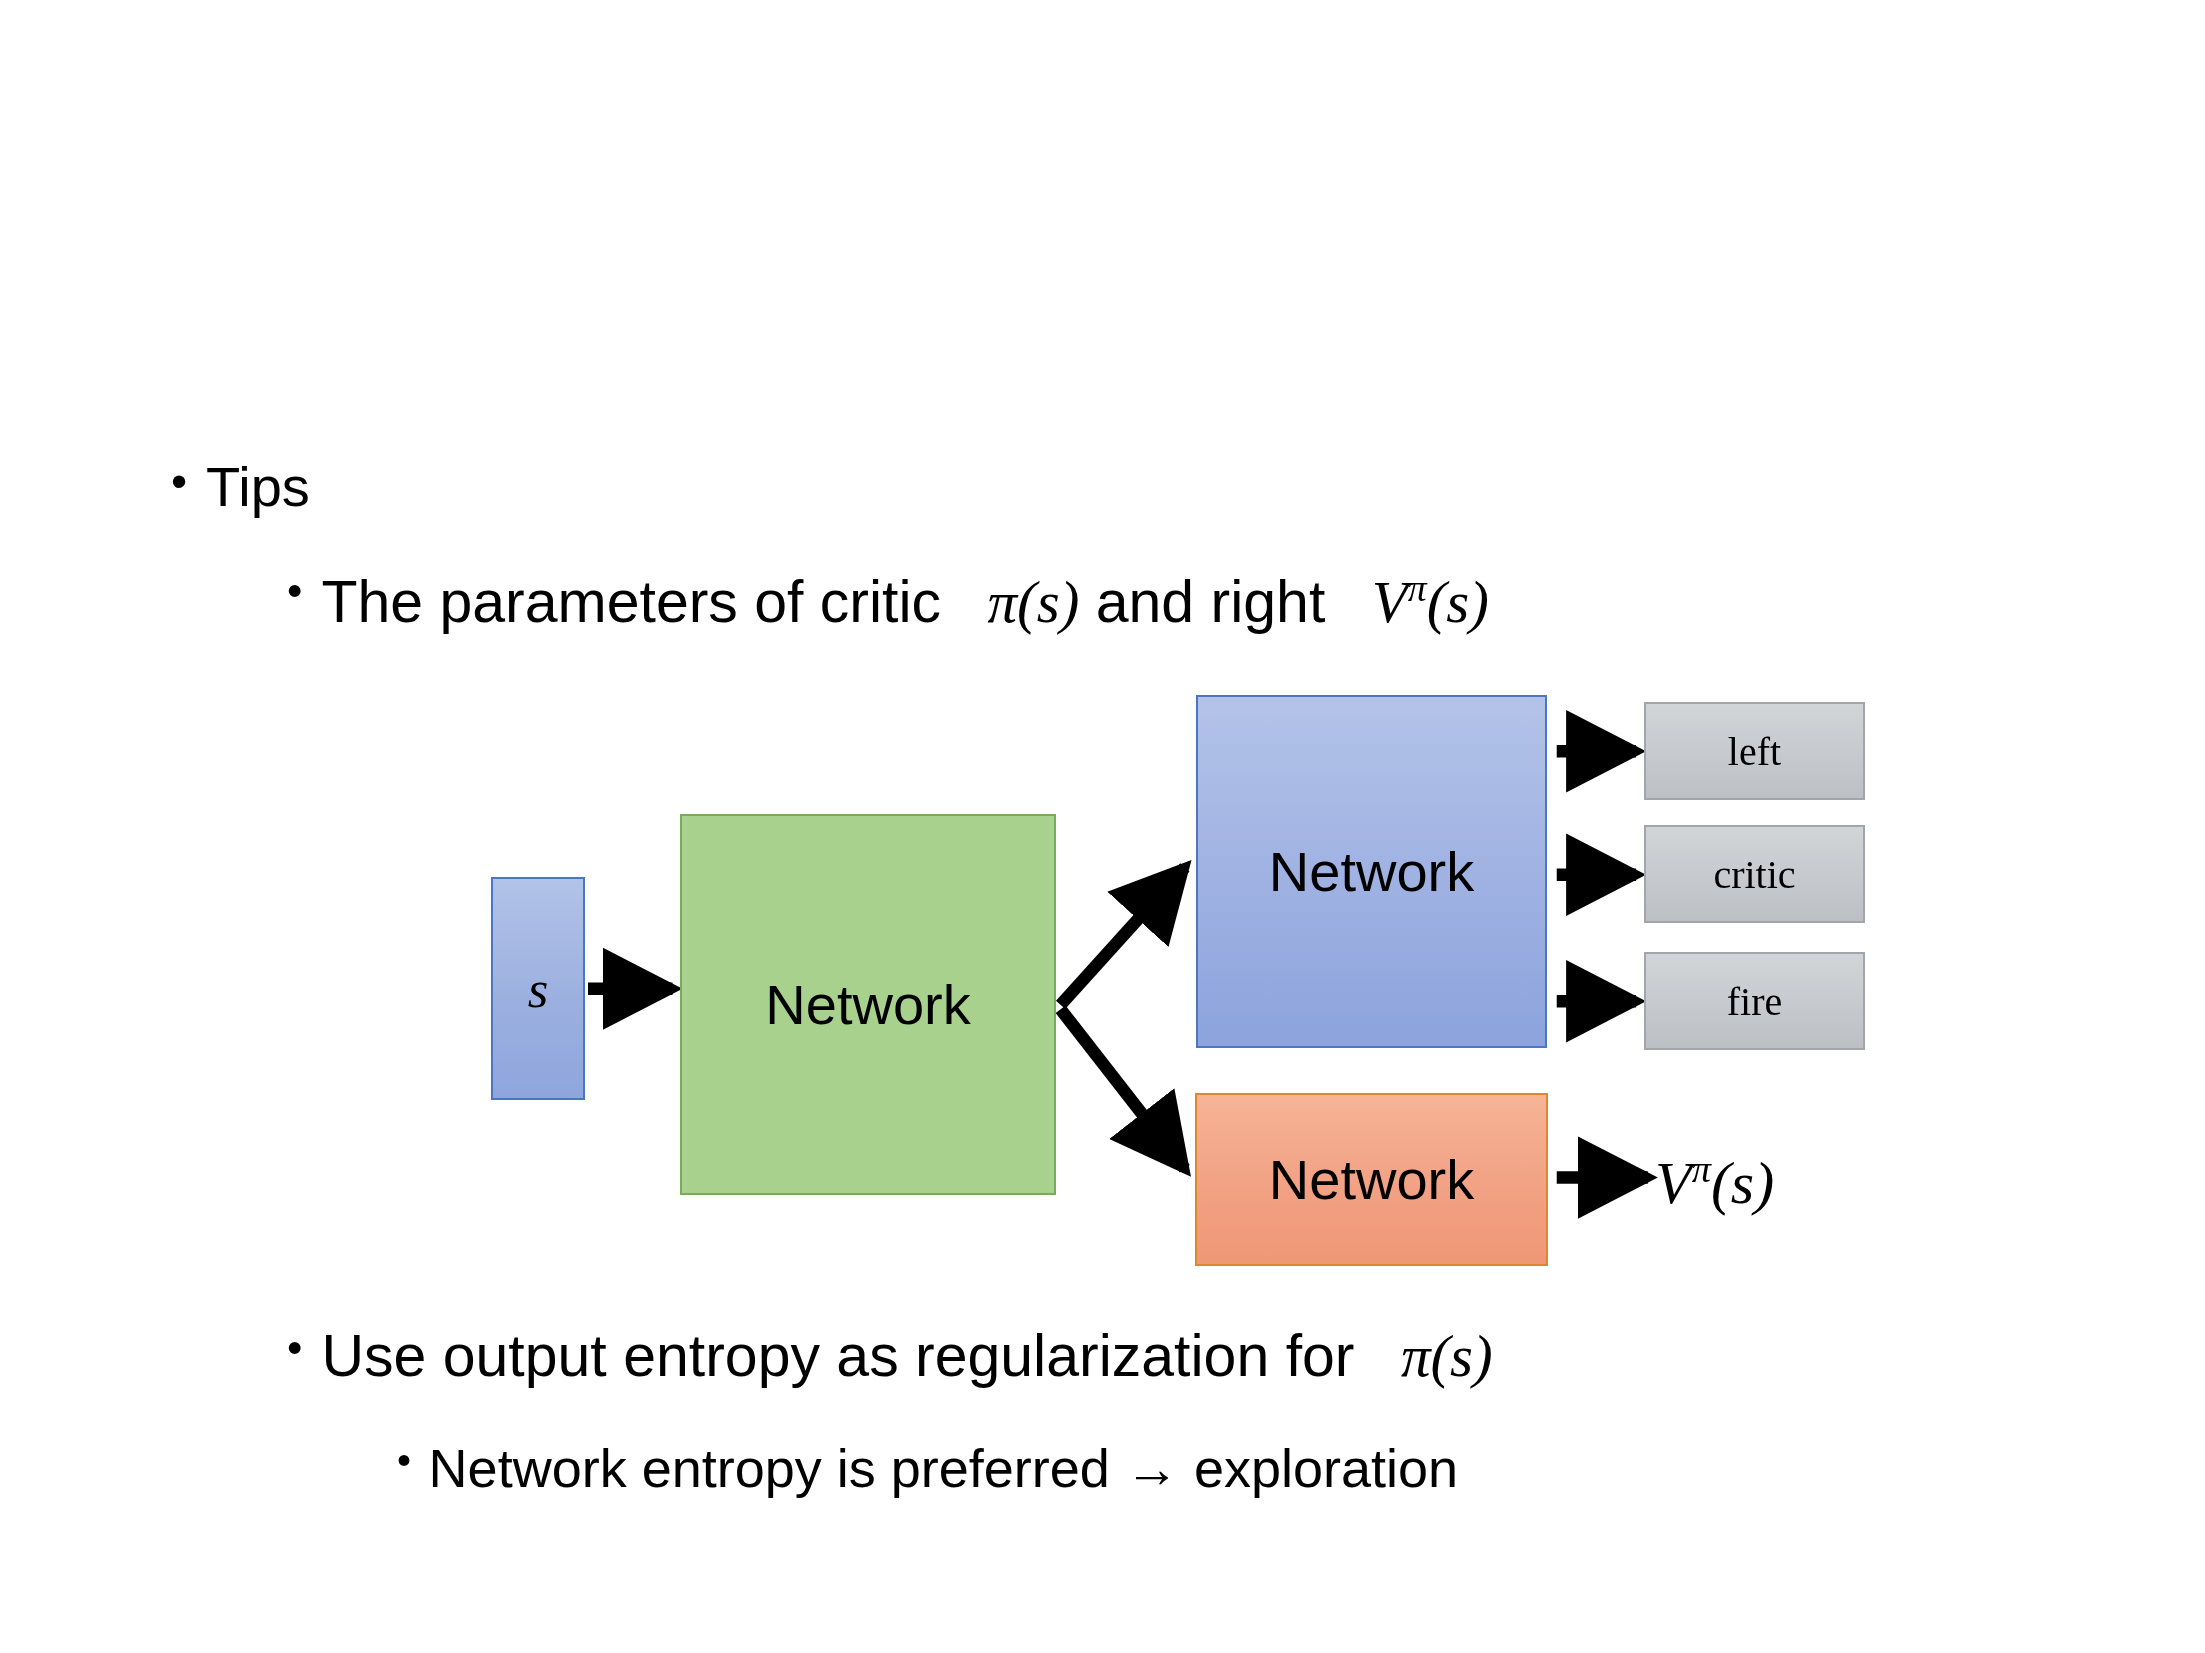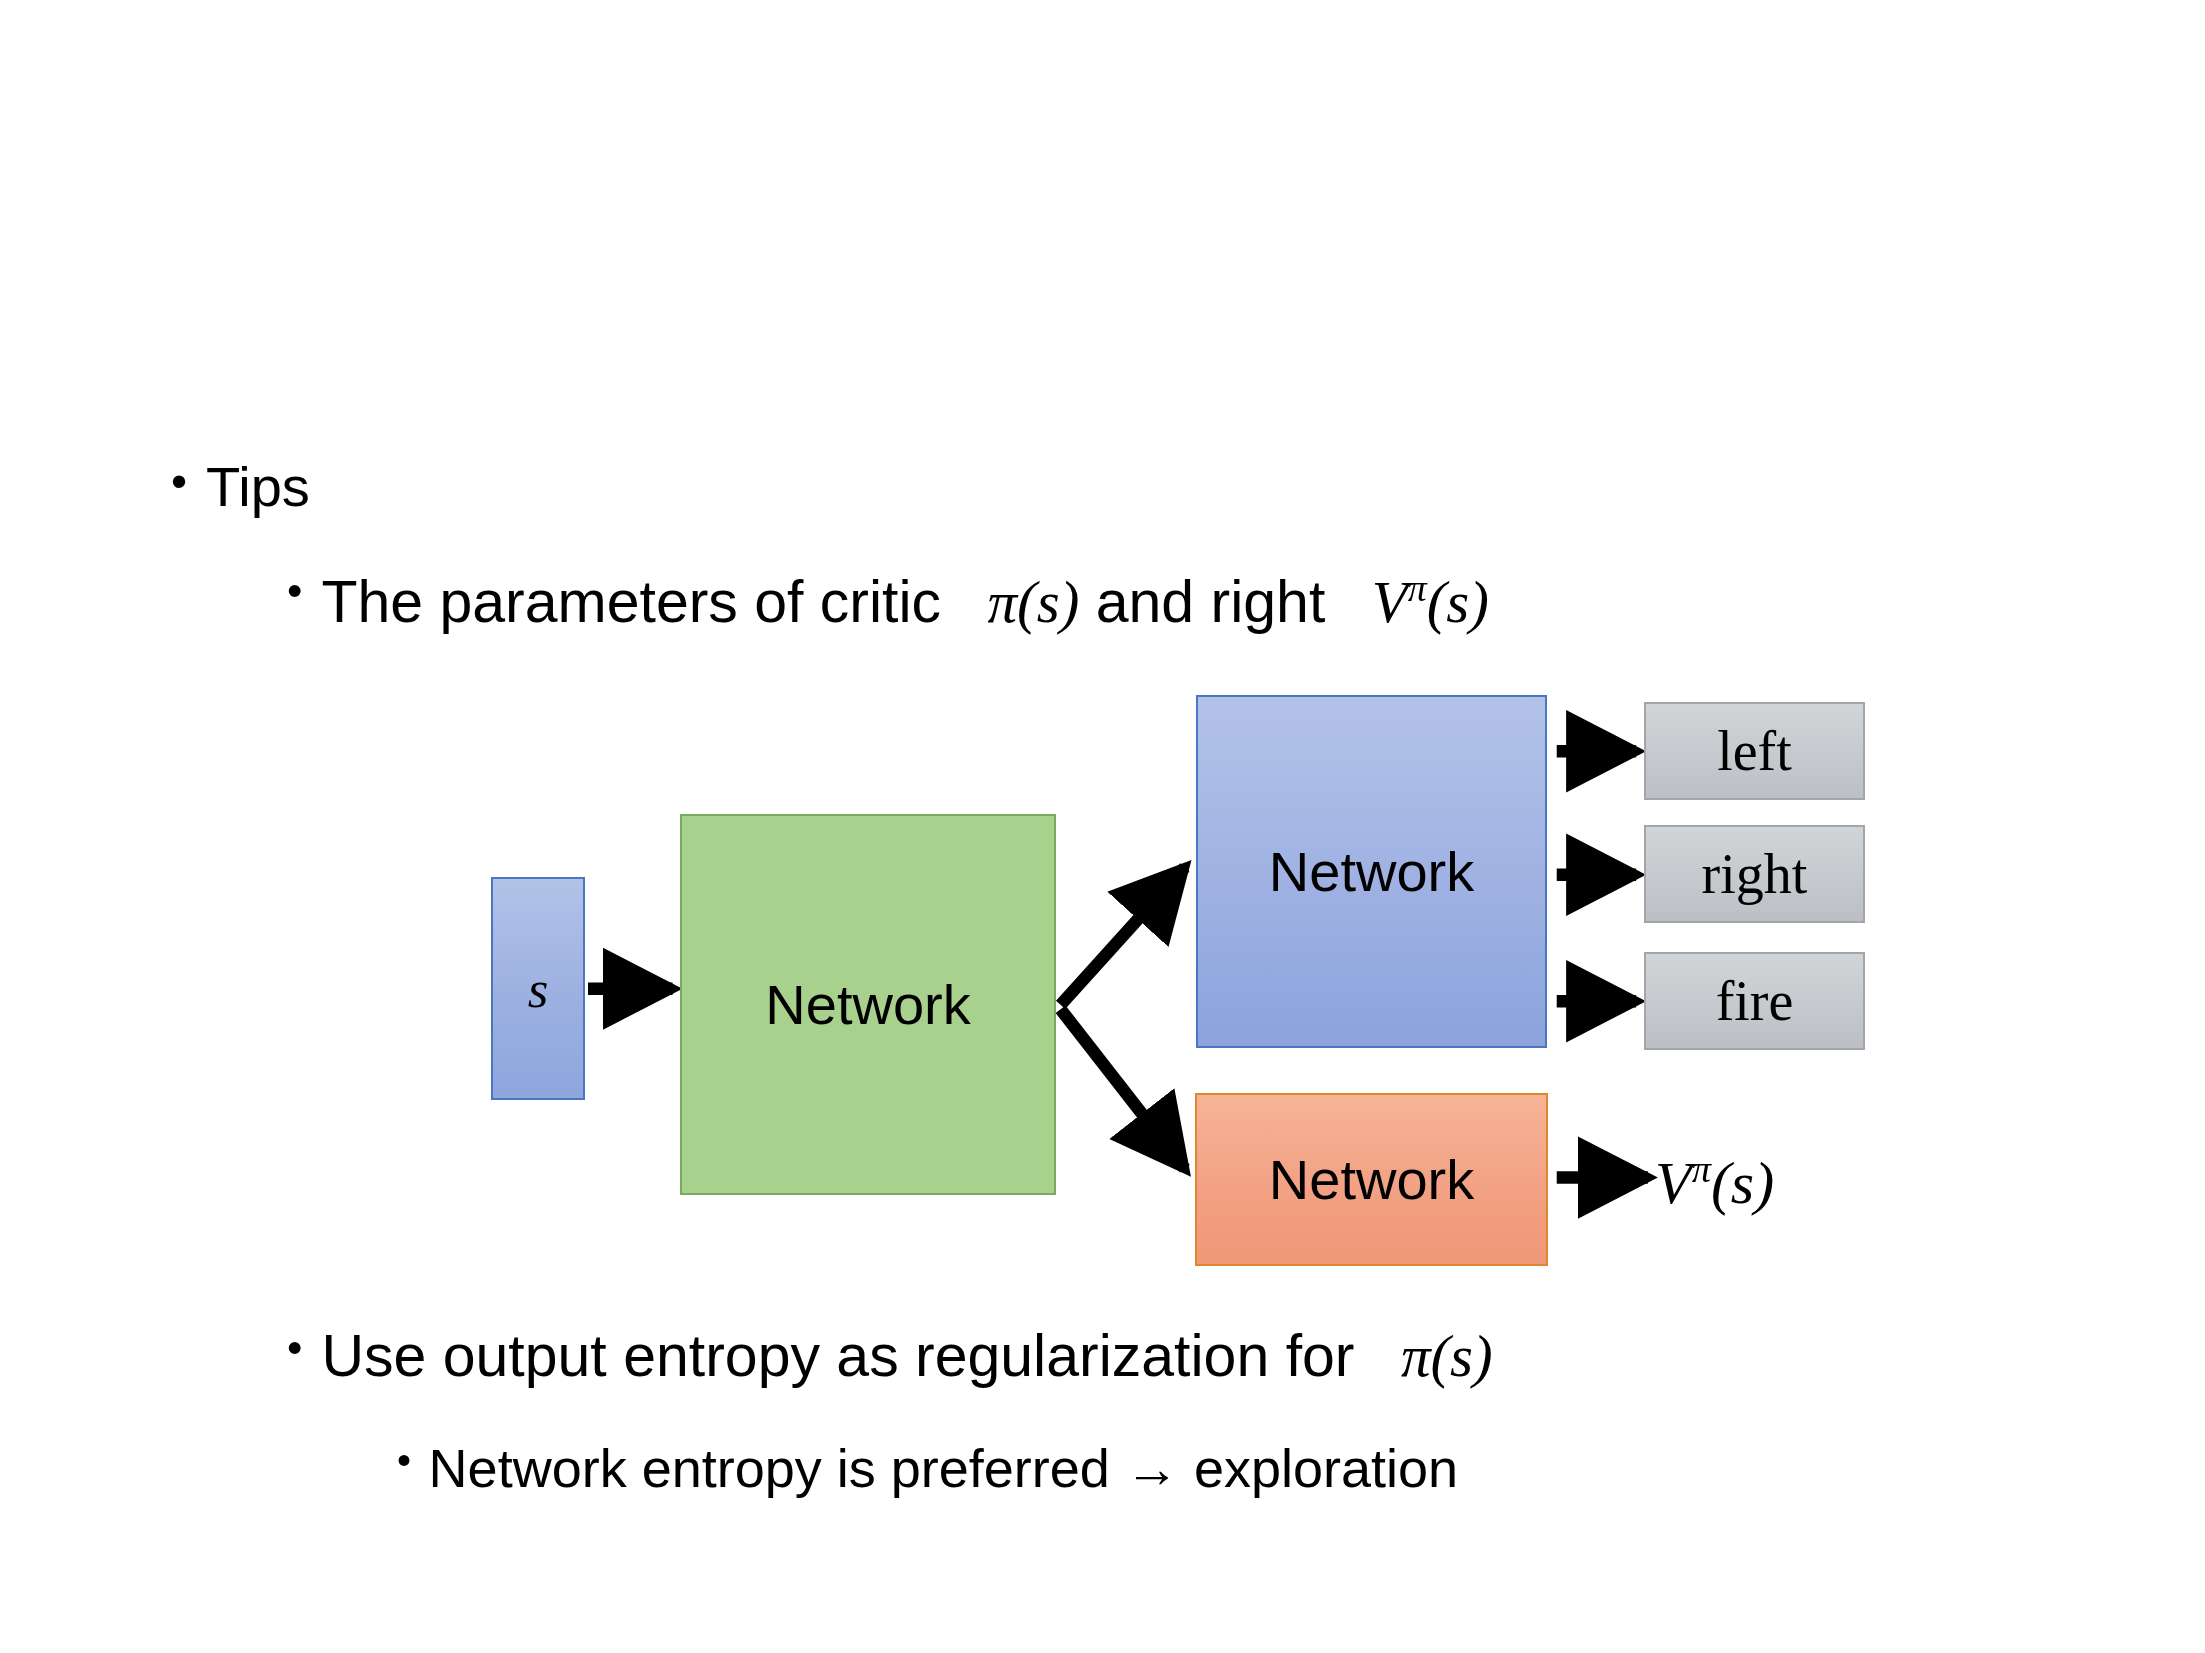--- a/index.html
+++ b/index.html
@@ -173,21 +173,21 @@
   
   .node-action {
     left: 1644px;
     width: 221px;
     height: 98px;
     background: linear-gradient(180deg, #d2d5d7 0%, #c7cace 50%, #bcc0c4 100%);
     border: 2.2px solid #a2a6ab;
   }
   .node-action .lbl {
     font-family: "Liberation Serif", serif;
-    font-size: 56px;
+    font-size: 40px;
   }
   #node-left  { top: 702px; }
   #node-right { top: 825px; }
   #node-fire  { top: 952px; }
 
   
   #value-label {
     position: absolute;
     left: 1655px;
     top: 1147px;
@@ -262,21 +262,21 @@
     </div>
 
     <div class="node" id="node-critic">
       <span class="lbl">Network</span>
     </div>
 
     <div class="node node-action" id="node-left">
       <span class="lbl">left</span>
     </div>
     <div class="node node-action" id="node-right">
-      <span class="lbl">right</span>
+      <span class="lbl">critic</span>
     </div>
     <div class="node node-action" id="node-fire">
       <span class="lbl">fire</span>
     </div>
 
     <div id="value-label"><span>V</span><span class="sup">π</span><span>(s)</span></div>
   </div>
 
   <div class="bullet" id="bullet-entropy">
     <span class="dot">•</span>

